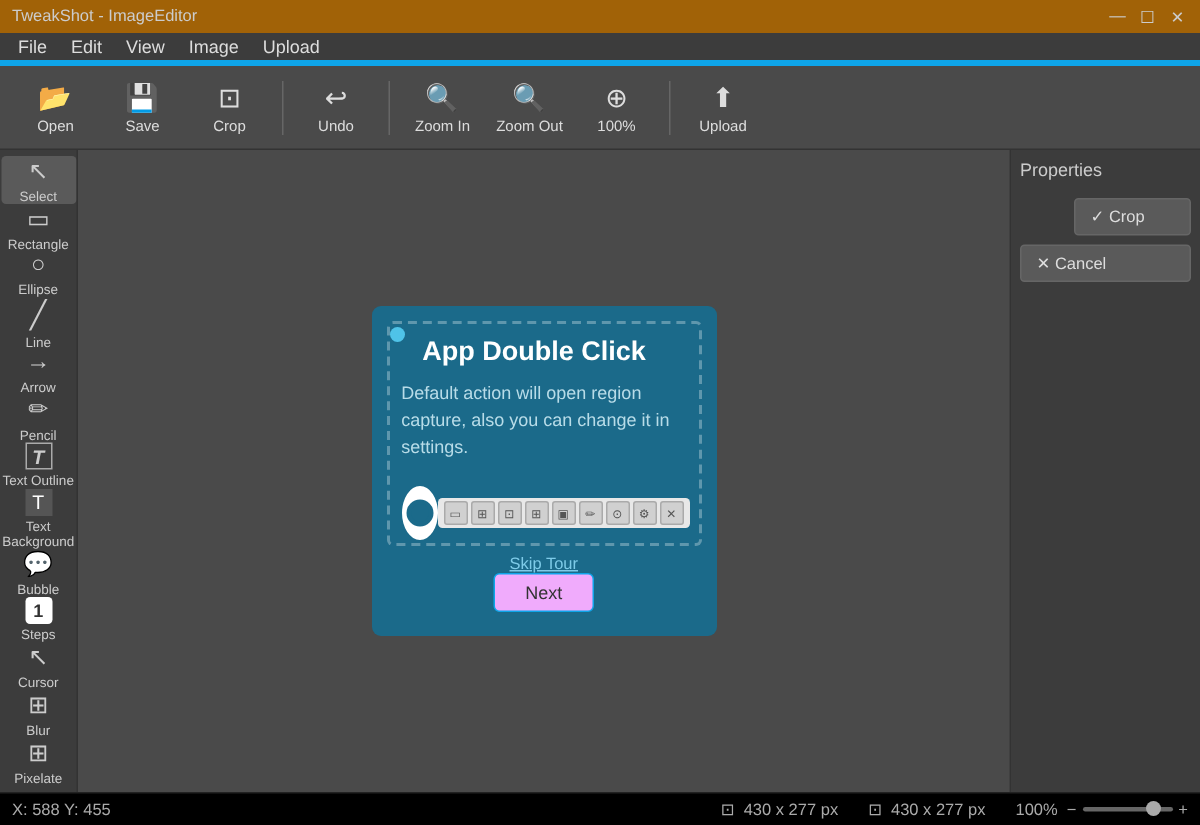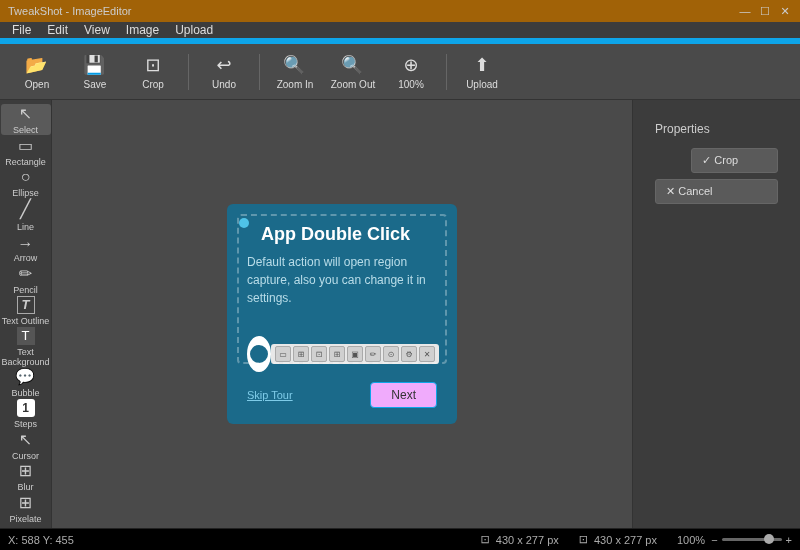--- a/index.html
+++ b/index.html
@@ -38,21 +38,21 @@
       display: flex; align-items: center; justify-content: center;
     }
 
     
     .menu-bar {
       height: 22px;
       background: #3c3c3c;
       display: flex;
       align-items: center;
       padding: 0 4px;
-      border-bottom: 6px solid #0ea5e9;
+      border-bottom: 4px solid #0ea5e9;
     }
     .menu-item {
       padding: 2px 8px;
       color: #ddd;
       font-size: 12px;
       cursor: pointer;
     }
 
     
     .toolbar {
@@ -218,20 +218,21 @@
       display: flex;
       align-items: center;
       justify-content: center;
       color: #555;
     }
     .tour-nav {
       display: flex;
       align-items: center;
       justify-content: space-between;
       margin-top: 10px;
+      flex-direction: column;
     }
     .tour-skip {
       color: #7ecbe8;
       font-size: 11px;
       text-decoration: underline;
       cursor: pointer;
       background: none;
       border: none;
     }
     .tour-next {
@@ -239,24 +240,24 @@
       border: 1px solid #0ea5e9;
       border-radius: 4px;
       padding: 5px 20px;
       font-size: 12px;
       cursor: pointer;
       color: #333;
     }
 
     
     .right-panel {
-      width: 168px;
+      width: 127px;
       background: #3c3c3c;
       border-left: 1px solid #333;
-      padding: 22px;
+      padding: 6px;
     }
     .panel-title {
       color: #ccc;
       font-size: 12px;
       margin-bottom: 12px;
     }
     .panel-buttons {
       display: flex;
       flex-direction: column;
       gap: 6px;

